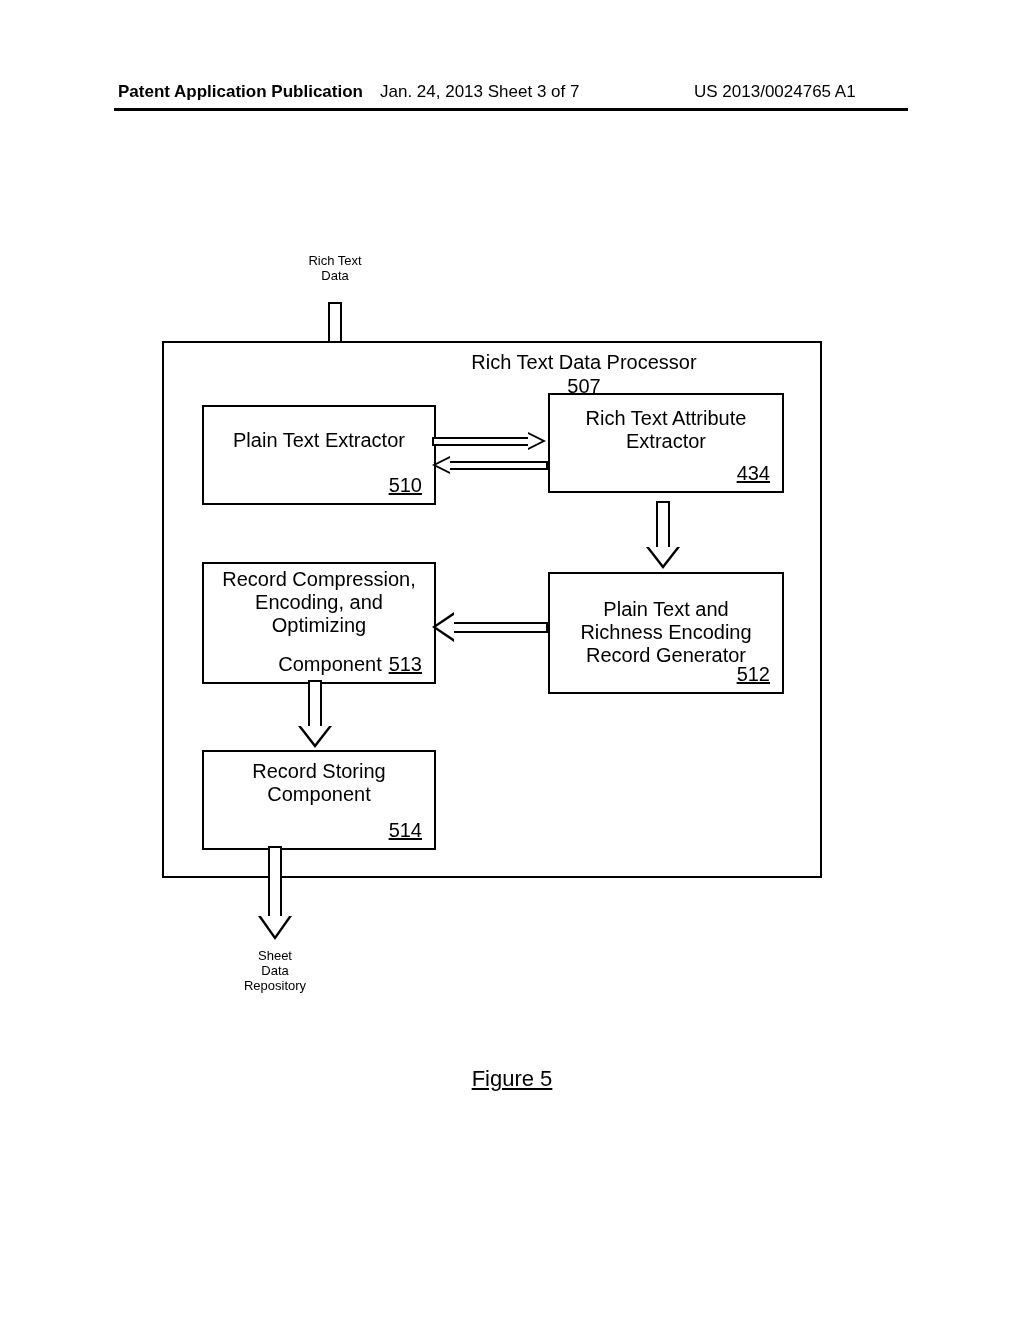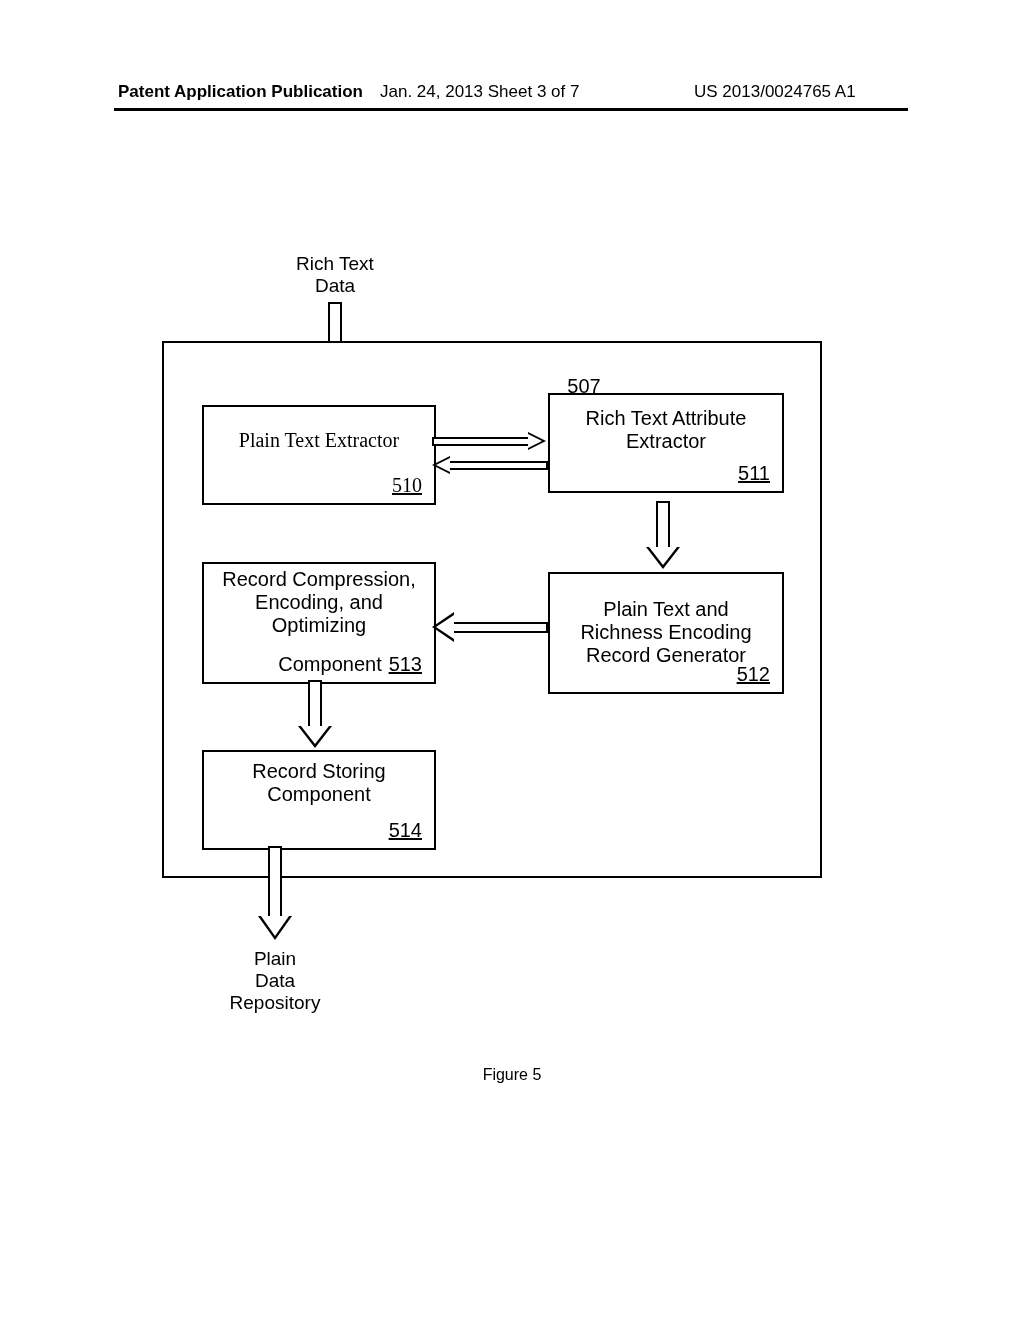--- a/index.html
+++ b/index.html
@@ -76,22 +76,22 @@
   }
   .arrow .head-inner {
     position: absolute;
     width: 0;
     height: 0;
   }
 
   
   .component-title { font-size: 20px; }
   .component-ref   { font-size: 20px; }
-  .small-label     { font-size: 19px; }
-  .figcap          { font-size: 16px; }
+  .small-label     { font-size: 13px; }
+  .figcap          { font-size: 22px; text-decoration: underline; }
 
 </style>
 </head>
 <body>
 
 <div class="page">
 
   <div class="header">
     <span class="header-left">Patent Application Publication</span>
     <span class="header-mid">Jan. 24, 2013  Sheet 3 of 7</span>
@@ -104,32 +104,33 @@
     <div>Data</div>
   </div>
 
   <div class="arrow" style="left:318px; top:302px; width:34px; height:102px;">
     <div class="shaft" style="left:10px; top:0; width:10px; height:74px; border-bottom:none;"></div>
     <div class="head" style="left:0; top:74px; border-left:17px solid transparent; border-right:17px solid transparent; border-top:26px solid #000;"></div>
     <div class="head-inner" style="left:3px; top:74px; border-left:14px solid transparent; border-right:14px solid transparent; border-top:22px solid #fff;"></div>
   </div>
 
   <div class="box" style="left:162px; top:341px; width:656px; height:533px;">
+    <div class="component-title" style="position:absolute; left:210px; top:8px; width:420px;">Rich Text Data Processor</div>
     <div class="component-ref ref" style="position:absolute; left:210px; top:32px; width:420px;">507</div>
   </div>
 
-  <div class="box" style="left:202px; top:405px; width:230px; height:96px;font-family:Liberation Serif, serif;">
+  <div class="box" style="left:202px; top:405px; width:230px; height:96px;">
     <div class="component-title" style="margin-top:22px;">Plain Text Extractor</div>
     <div class="component-ref ref" style="position:absolute; right:12px; bottom:6px;">510</div>
   </div>
 
   <div class="box" style="left:548px; top:393px; width:232px; height:96px;">
     <div class="component-title" style="margin-top:12px;">Rich Text Attribute</div>
     <div class="component-title">Extractor</div>
-    <div class="component-ref ref" style="position:absolute; right:12px; bottom:6px;">511</div>
+    <div class="component-ref ref" style="position:absolute; right:12px; bottom:6px;">434</div>
   </div>
 
   <div class="arrow" style="left:432px; top:432px; width:116px; height:18px;">
     <div class="shaft" style="left:0; top:5px; width:96px; height:5px; border-right:none;"></div>
     <div class="head" style="left:96px; top:0; border-top:9px solid transparent; border-bottom:9px solid transparent; border-left:18px solid #000;"></div>
     <div class="head-inner" style="left:96px; top:2px; border-top:7px solid transparent; border-bottom:7px solid transparent; border-left:14px solid #fff;"></div>
   </div>
 
   <div class="arrow" style="left:432px; top:456px; width:116px; height:18px;">
     <div class="shaft" style="left:18px; top:5px; width:96px; height:5px; border-left:none;"></div>
@@ -178,20 +179,20 @@
     <div class="component-ref ref" style="position:absolute; right:12px; bottom:6px;">514</div>
   </div>
 
   <div class="arrow" style="left:258px; top:846px; width:34px; height:96px;">
     <div class="shaft" style="left:10px; top:0; width:10px; height:70px; border-bottom:none;"></div>
     <div class="head" style="left:0; top:70px; border-left:17px solid transparent; border-right:17px solid transparent; border-top:24px solid #000;"></div>
     <div class="head-inner" style="left:3px; top:70px; border-left:14px solid transparent; border-right:14px solid transparent; border-top:20px solid #fff;"></div>
   </div>
 
   <div class="label small-label" style="left:210px; top:948px; width:130px;">
-    <div>Plain</div>
+    <div>Sheet</div>
     <div>Data</div>
     <div>Repository</div>
   </div>
 
   <div class="label figcap" style="left:0; top:1066px; width:1024px;">Figure 5</div>
 
 </div>
 
 </body></html>

